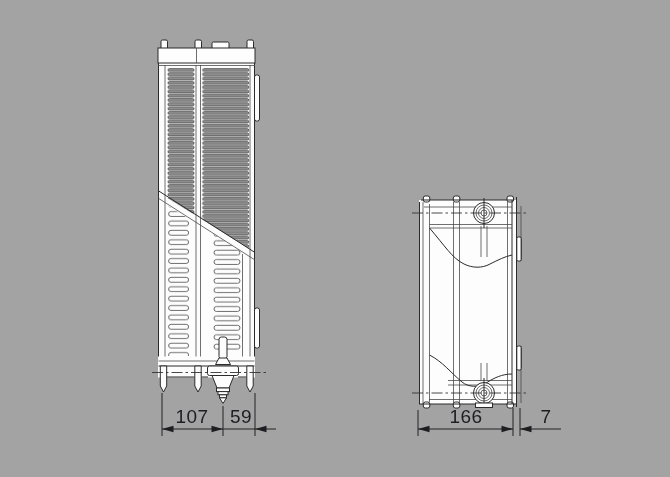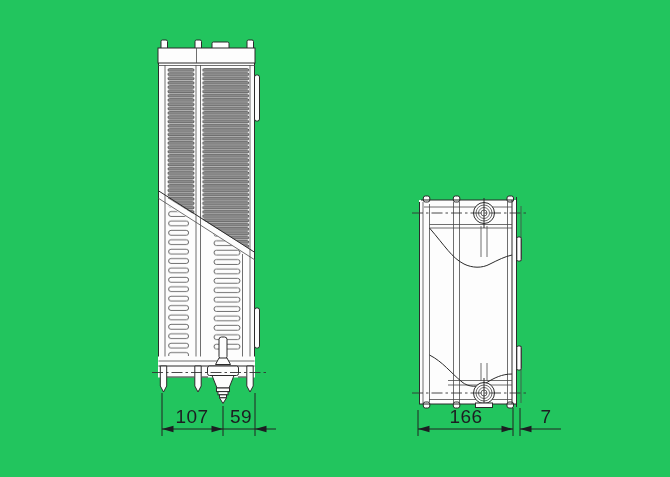--- a/index.html
+++ b/index.html
@@ -2,21 +2,21 @@
 <html><head>
 <meta charset="utf-8">
 <style>
   html,body{margin:0;padding:0;}
   body{
     width:670px;height:477px;
     background:#e6e6e6;
     font-family:"Liberation Sans", sans-serif;
     overflow:hidden;
   }
-  .stage{position:relative;width:670px;height:477px;background:#22c55e;}
+  .stage{position:relative;width:670px;height:477px;background:#a3a3a3;}
   svg{display:block;}
   .dim-text{
     font-family:"Liberation Sans", sans-serif;
     font-size:19px;
     fill:#1d1d22;
     letter-spacing:0.5px;
   }
   .thin   {stroke:#4a4a4a;stroke-width:0.8;fill:none;}
   .med    {stroke:#2b2b2b;stroke-width:1;fill:none;}
   .white-f{fill:#fdfdfd;stroke:#2b2b2b;stroke-width:1;}

